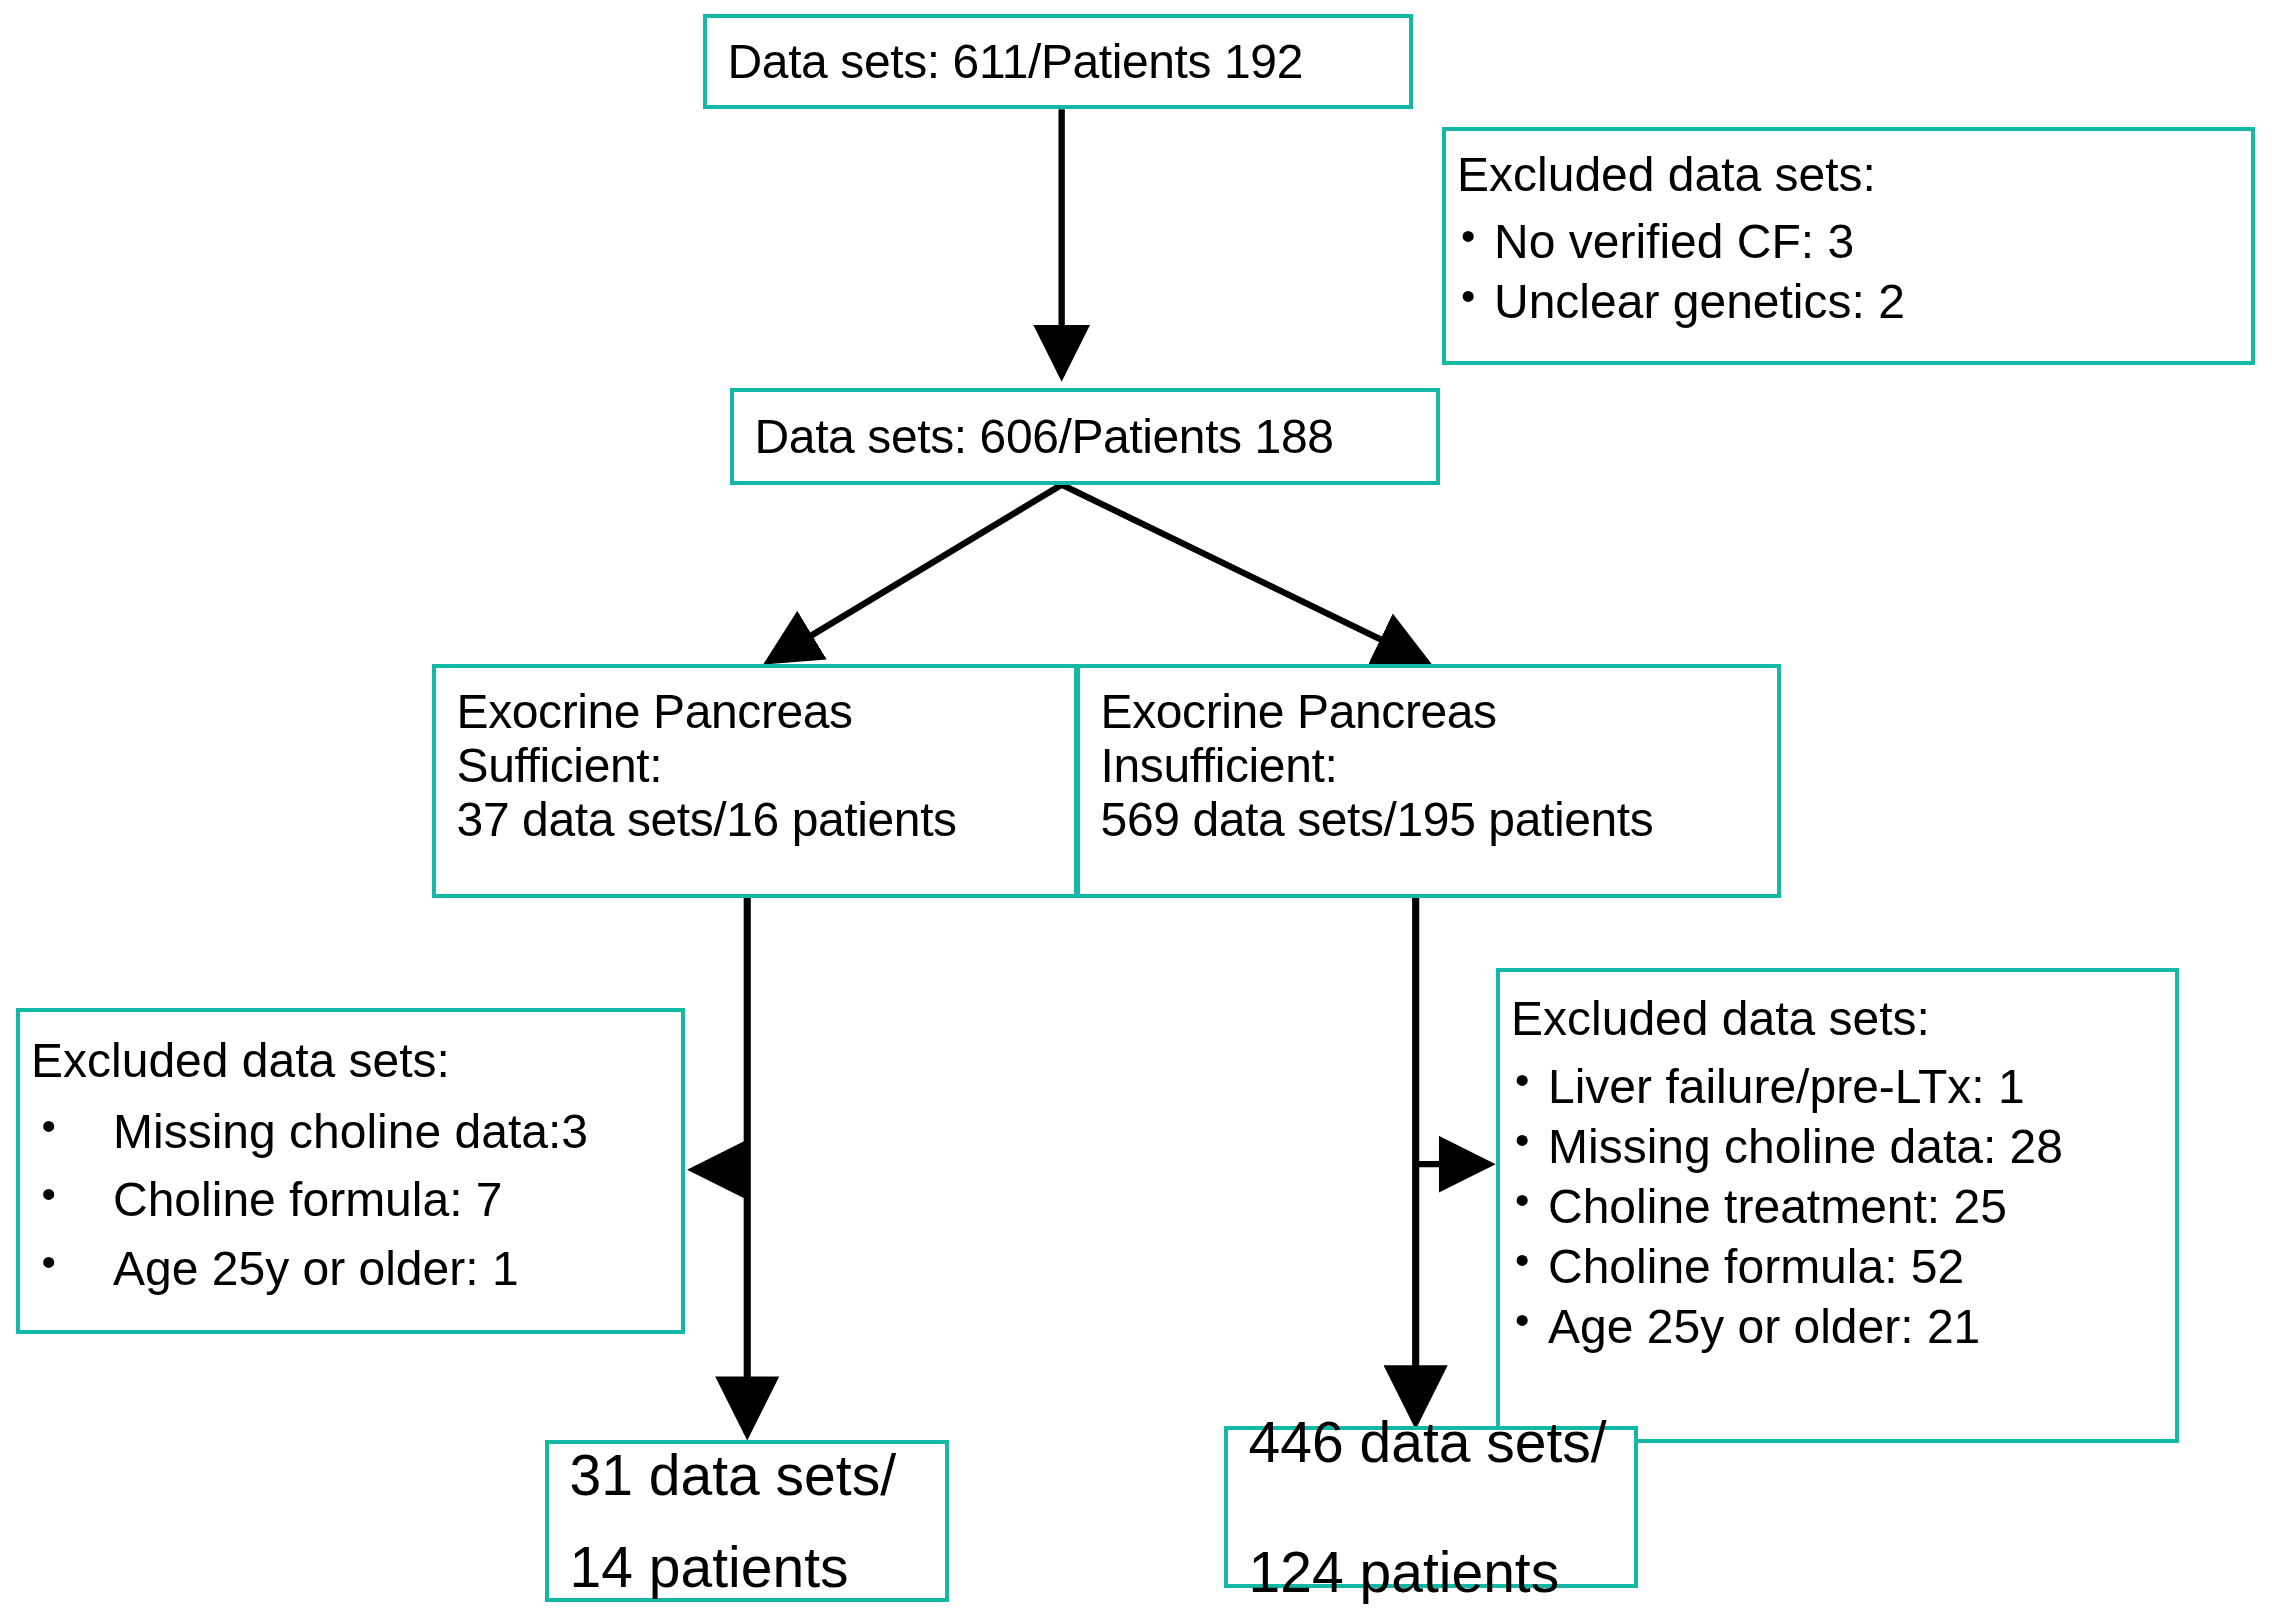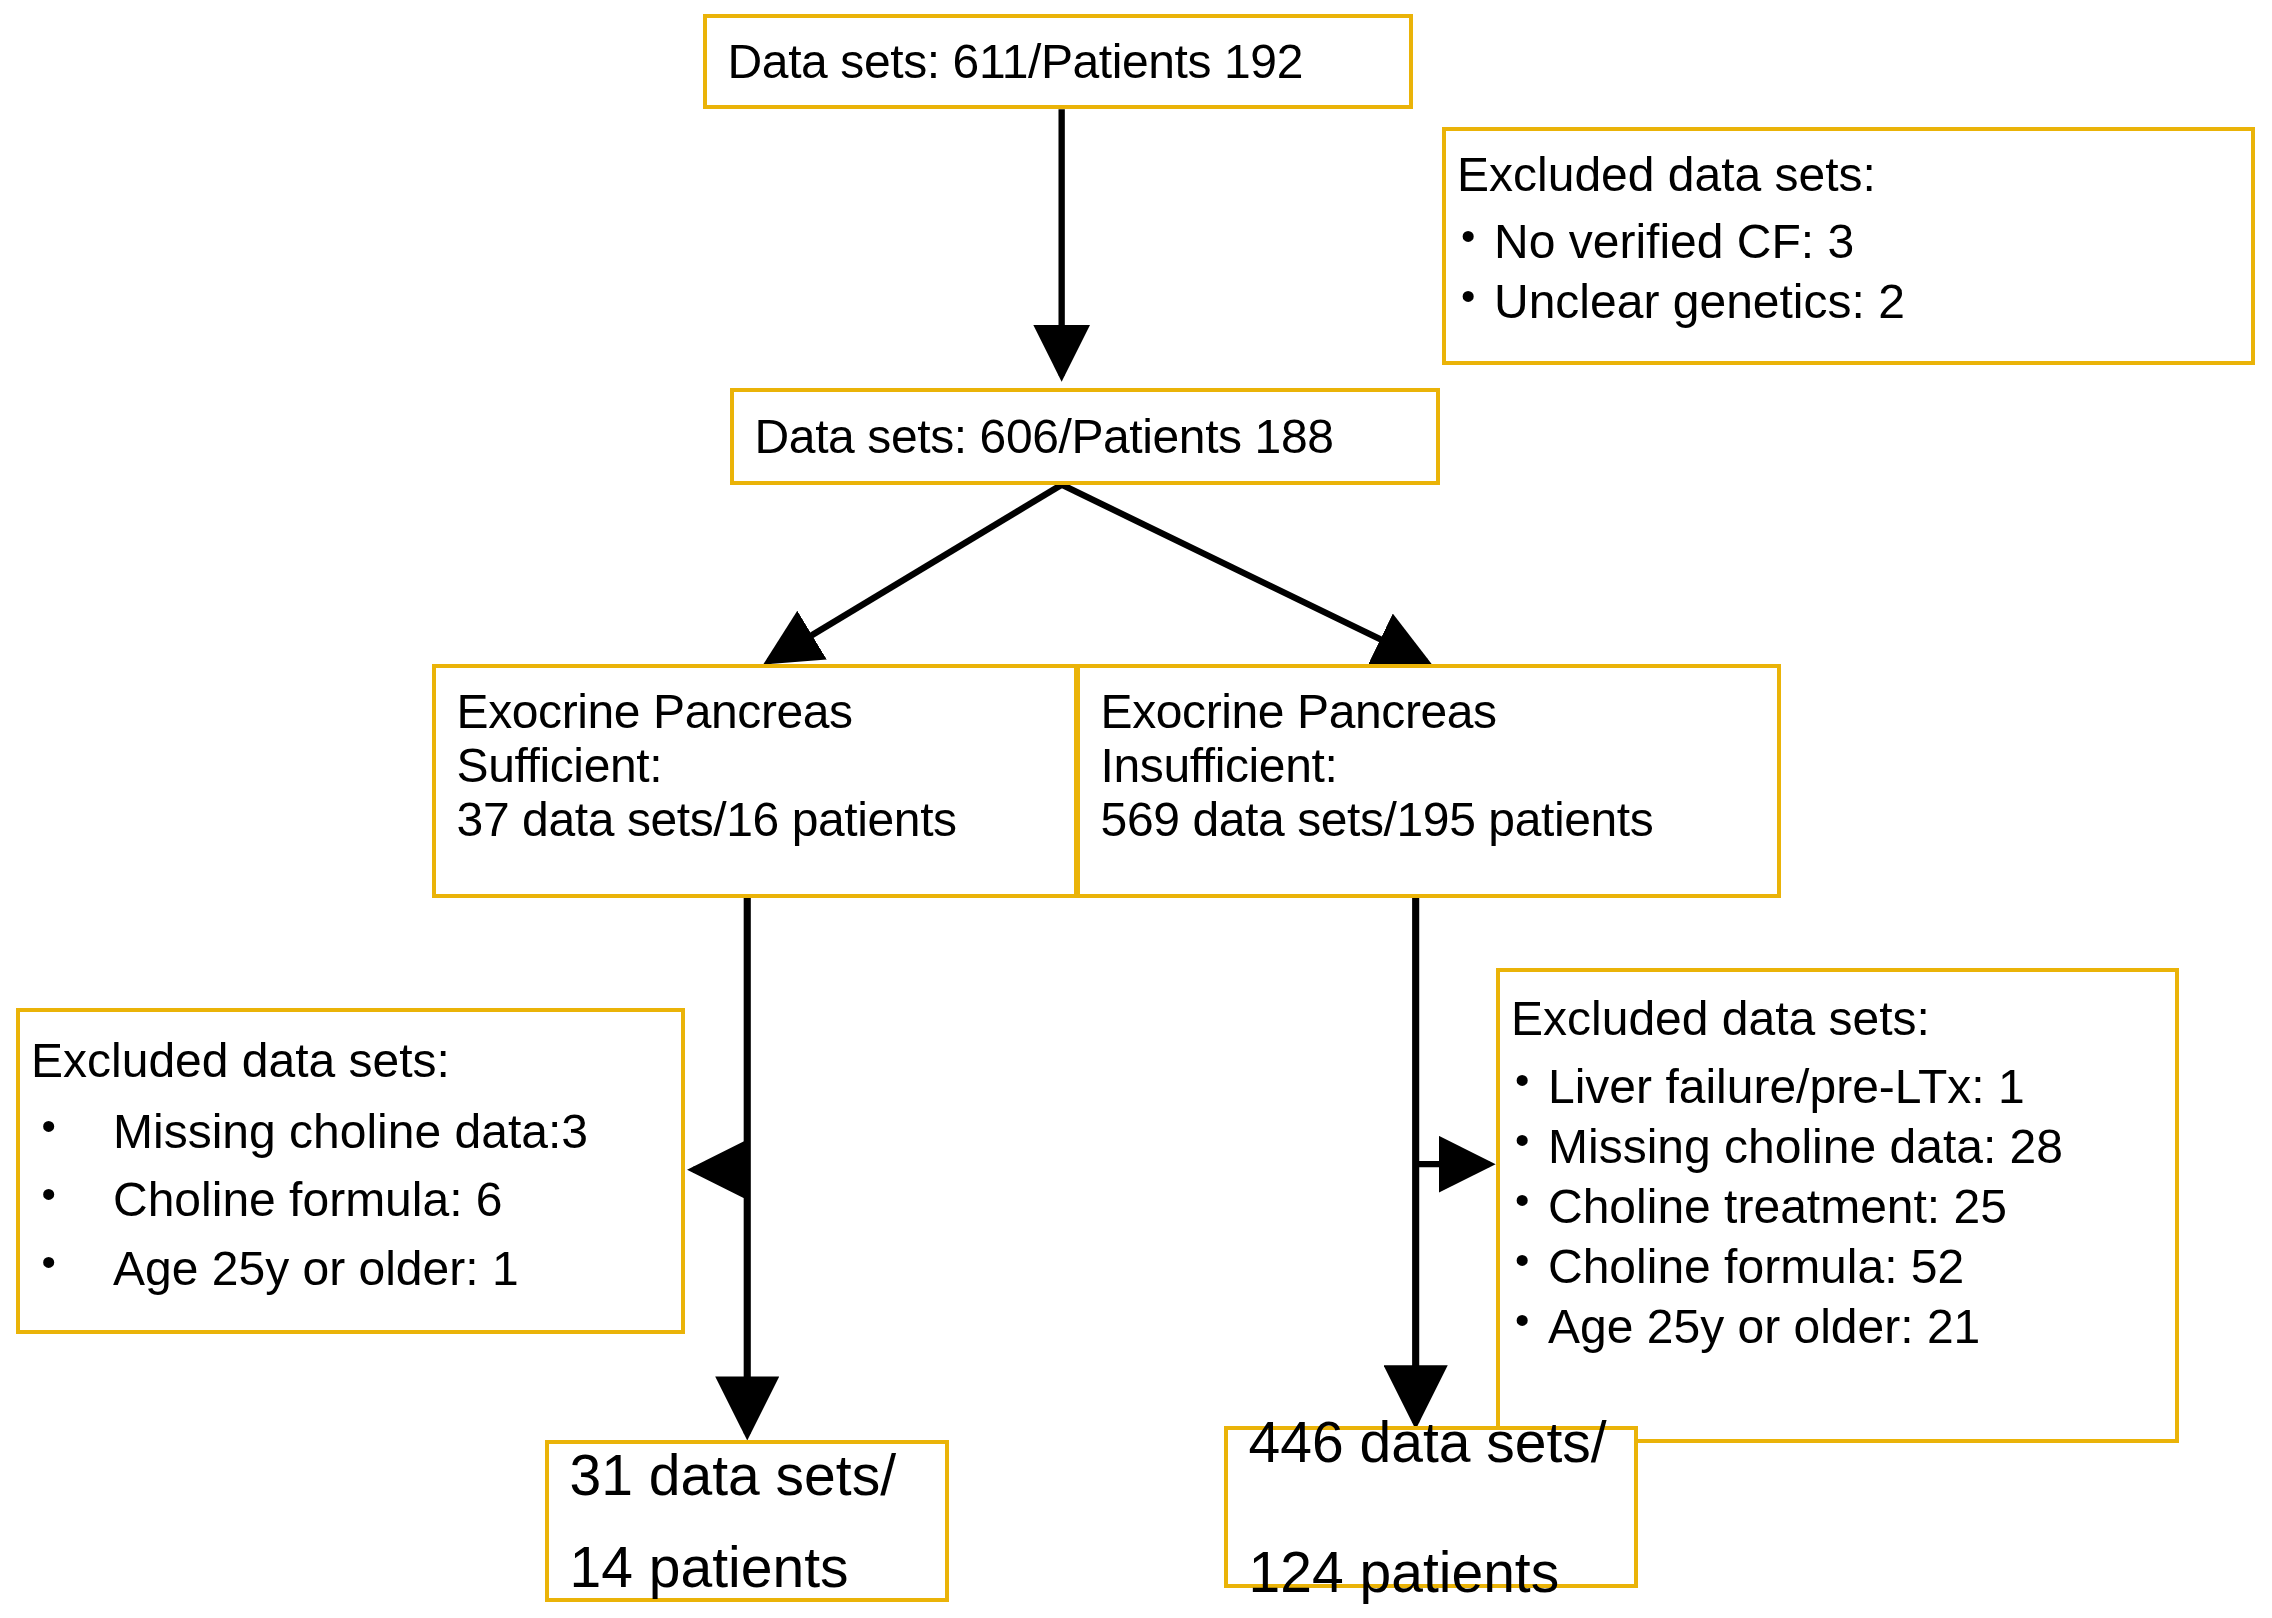--- a/index.html
+++ b/index.html
@@ -12,21 +12,21 @@
     width: 2273px;
     height: 1618px;
     background: #ffffff;
     font-family: "Liberation Sans", sans-serif;
     color: #000000;
     overflow: hidden;
   }
   .box {
     position: absolute;
     box-sizing: border-box;
-    border: 4px solid #eab308;
+    border: 4px solid #14b8a6;
     background: #ffffff;
     display: flex;
     flex-direction: column;
     justify-content: center;
   }
   .box-line {
     font-size: 48px;
     line-height: 1.12;
     white-space: nowrap;
     letter-spacing: -0.4px;
@@ -136,21 +136,21 @@
   <div class="box" style="left:1076px; top:664px; width:705px; height:234px; justify-content:flex-start; padding-top:17.4px;">
     <div class="box-line pad-l">Exocrine Pancreas</div>
     <div class="box-line pad-l">Insufficient:</div>
     <div class="box-line pad-l">569 data sets/195 patients</div>
   </div>
 
   <div class="box" style="left:16px; top:1008px; width:669px; height:326px; justify-content:flex-start; padding-top:19px;">
     <div class="hdr">Excluded data sets:</div>
     <ul class="bullets wide">
       <li>Missing choline data:3</li>
-      <li>Choline formula: 6</li>
+      <li>Choline formula: 7</li>
       <li>Age 25y or older: 1</li>
     </ul>
   </div>
 
   <div class="box" style="left:1496px; top:968px; width:683px; height:475px; justify-content:flex-start; padding-top:17.4px;">
     <div class="hdr">Excluded data sets:</div>
     <ul class="bullets">
       <li>Liver failure/pre-LTx: 1</li>
       <li>Missing choline data: 28</li>
       <li>Choline treatment: 25</li>

